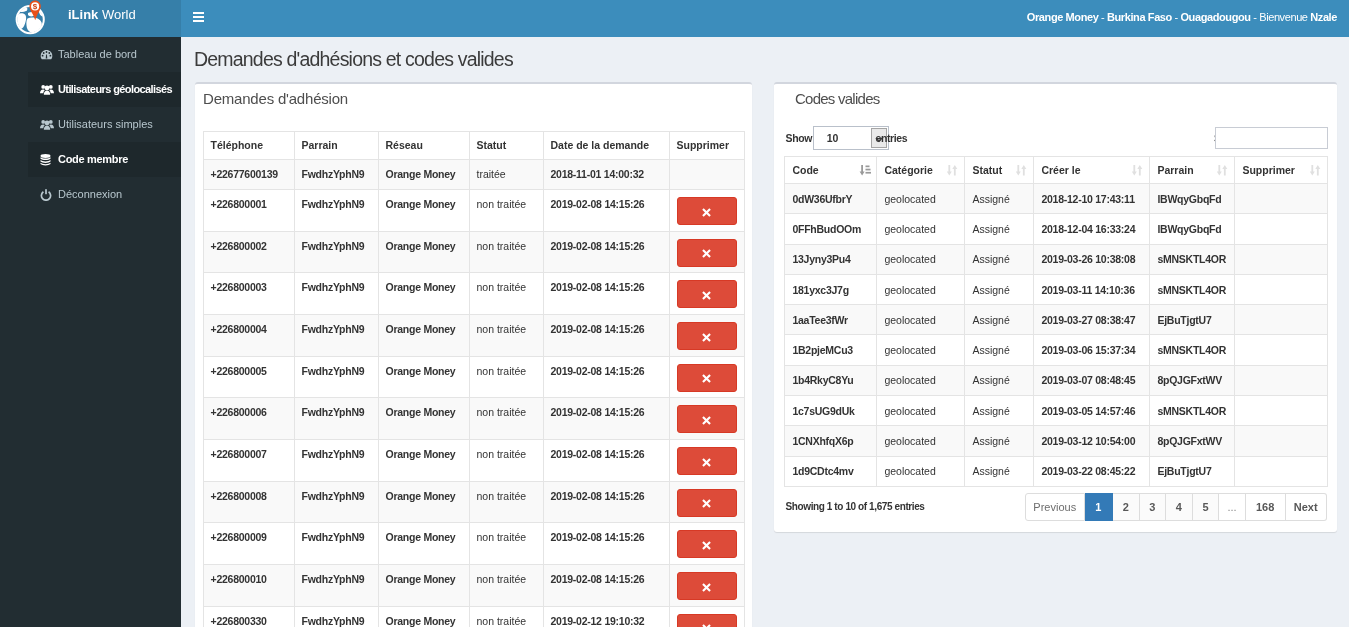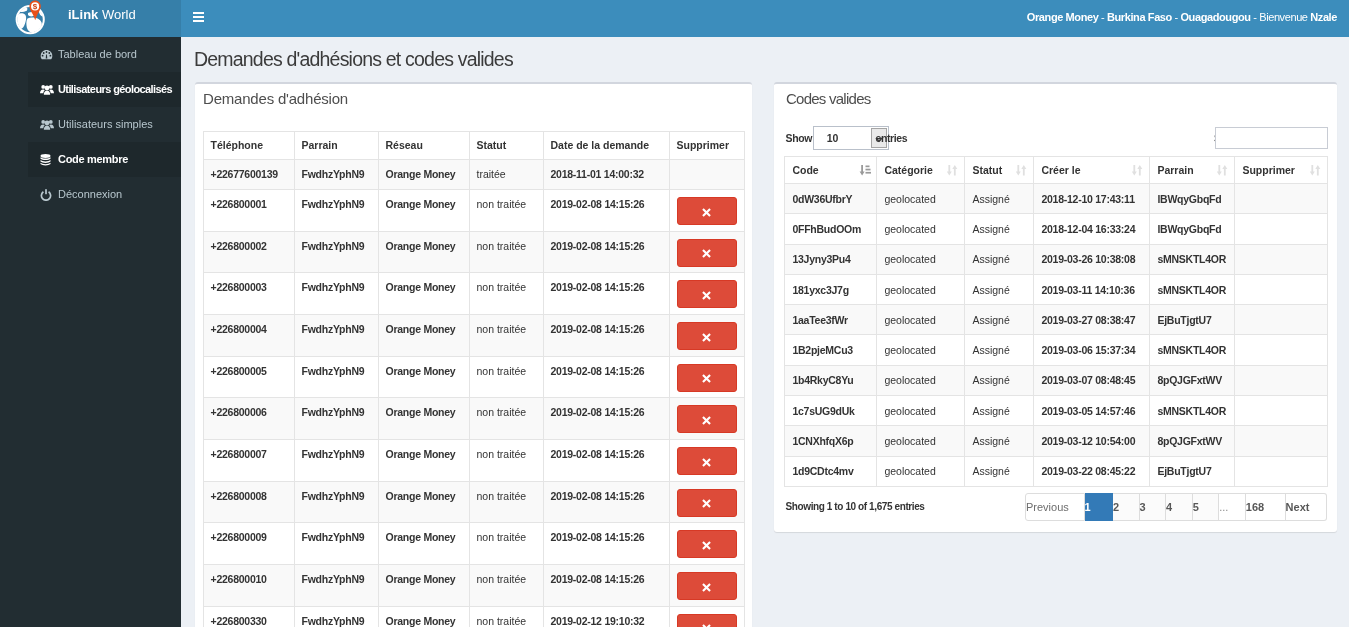--- a/index.html
+++ b/index.html
@@ -47,21 +47,21 @@
 .selbox { position:absolute; left:39px; top:42.5px; width:76px; height:23.7px; background:#fff;
   border:1px solid #b9c0ca; }
 .selbox .num { position:absolute; left:0; top:0; width:37px; height:22px; text-align:center; line-height:22px;
   font-size:10.5px; font-weight:bold; color:#333; }
 .selbox .arr { position:absolute; right:1px; top:1px; bottom:1px; width:16px; background:#e9e9e9;
   border:1px solid #a5a5a5; }
 .searchin { position:absolute; left:441px; top:43px; width:112.5px; height:22.5px; background:#fff;
   border:1px solid #c8ccd4; }
 .showing { position:absolute; left:11.6px; top:417.5px; font-size:10px; font-weight:bold; letter-spacing:-0.4px; color:#333; }
 .pagination { position:absolute; left:251px; top:409px; height:28.4px; display:flex; font-size:11px; color:#6d6d6d; }
-.pagination a { display:block; height:28.4px; line-height:27px; background:#fff;
+.pagination a { display:block; height:28.4px; line-height:27px; text-align:center; background:#fff;
   border:1px solid #ddd; border-left:none; }
 .pagination a.first { border-left:1px solid #ddd; border-radius:3px 0 0 3px; }
 .pagination a.last { border-radius:0 3px 3px 0; }
 .pagination a.active { background:#337ab7; border-color:#337ab7; color:#fff; font-weight:bold; }
 .pagination a.num { color:#585858; font-weight:bold; background:#fbfbfb; }
 .pagination a.dots { color:#8a8a8a; }
 </style>
 </head>
 <body>
 <div class="navbar">
@@ -293,21 +293,21 @@
           <td class="bold">2019-02-12 19:10:32</td>
           <td class="btncell"><span class="btn-del"><svg width="11" height="11" viewBox="0 0 11 11" style="vertical-align:middle">
                 <path d="M1.2 2.7 L2.7 1.2 L5.5 4 L8.3 1.2 L9.8 2.7 L7 5.5 L9.8 8.3 L8.3 9.8 L5.5 7 L2.7 9.8 L1.2 8.3 L4 5.5 Z" fill="#fff"></path>
               </svg></span></td>
         </tr>
   </tbody>
     </table>
 </div>
 
 <div class="box box-right">
-  <div class="box-title" style="left:12px; letter-spacing:-0.75px;">Codes valides</div>
+  <div class="box-title" style="left:21px; letter-spacing:-0.75px;">Codes valides</div>
   <span class="ctrl" style="left:11.6px; top:48px;">Show</span>
   <div class="selbox">
       <div class="num">10</div>
       <div class="arr">
         <svg width="14" height="21" viewBox="0 0 14 21" style="display:block">
           <path d="M4 9 L7 12 L10 9" fill="none" stroke="#444" stroke-width="1.6"></path>
         </svg>
       </div>
     </div>
   <span class="ctrl" style="left:101.5px; top:48px;">entries</span>

